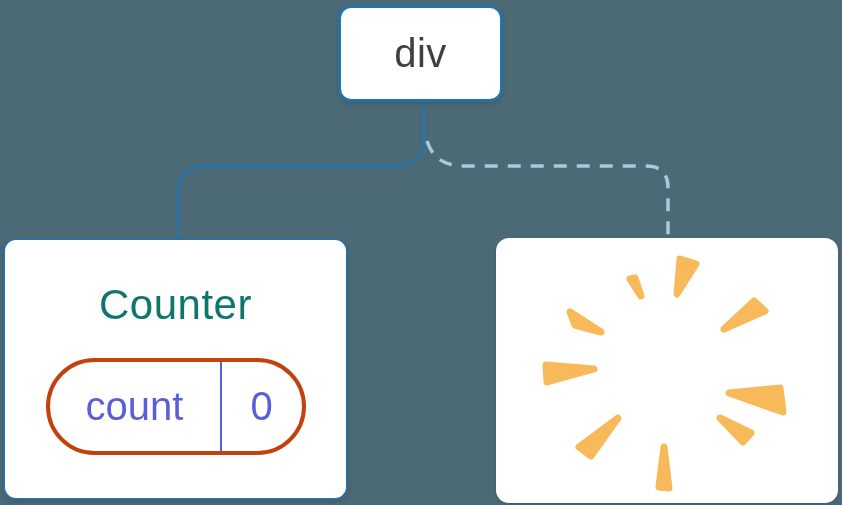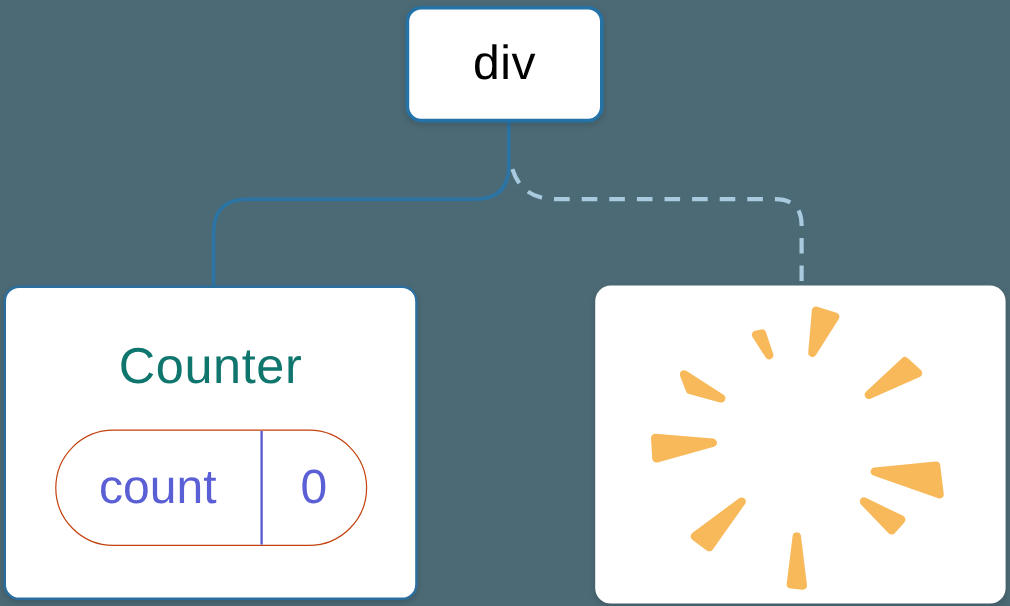--- a/index.html
+++ b/index.html
@@ -32,21 +32,21 @@
     left: 338px; top: 5px;
     width: 165px; height: 97px;
     border: 3px solid #2573A6;
     display: flex;
     align-items: center;
     justify-content: center;
   }
   .root-label {
     font-size: 40px;
     font-weight: 500;
-    color: #000000;
+    color: #404040;
     letter-spacing: 0.5px;
   }
 
   .counter-node {
     left: 3px; top: 238px;
     width: 345px; height: 262px;
     border: 2px solid #2B6FA0;
     display: flex;
     flex-direction: column;
     align-items: center;
@@ -55,21 +55,21 @@
     margin-top: 40px;
     font-size: 42px;
     line-height: 50px;
     font-weight: 500;
     color: #0f766e;
     letter-spacing: 0.5px;
   }
   .state-pill {
     margin-top: 28px;
     width: 260px; height: 97px;
-    border: 1px solid #c2410c;
+    border: 4px solid #c2410c;
     border-radius: 50px;
     display: flex;
     overflow: hidden;
     background: #FFFFFF;
   }
   .state-key-cell {
     width: 172px;
     border-right: 2px solid #5B5FD6;
     display: flex;
     align-items: center;

